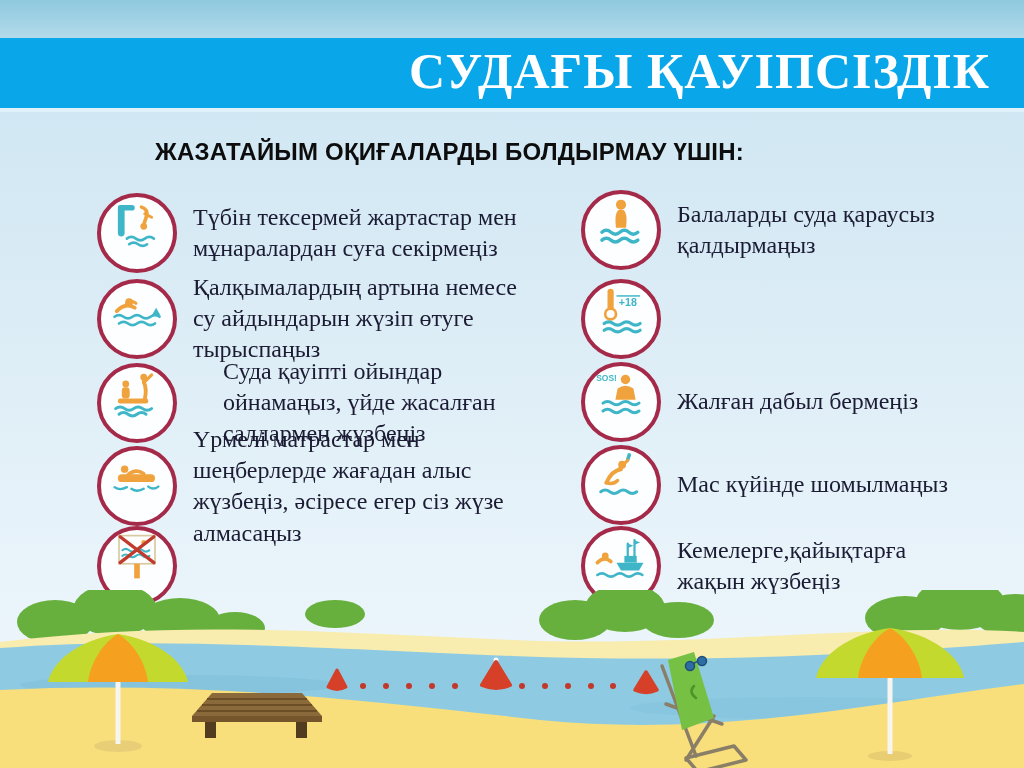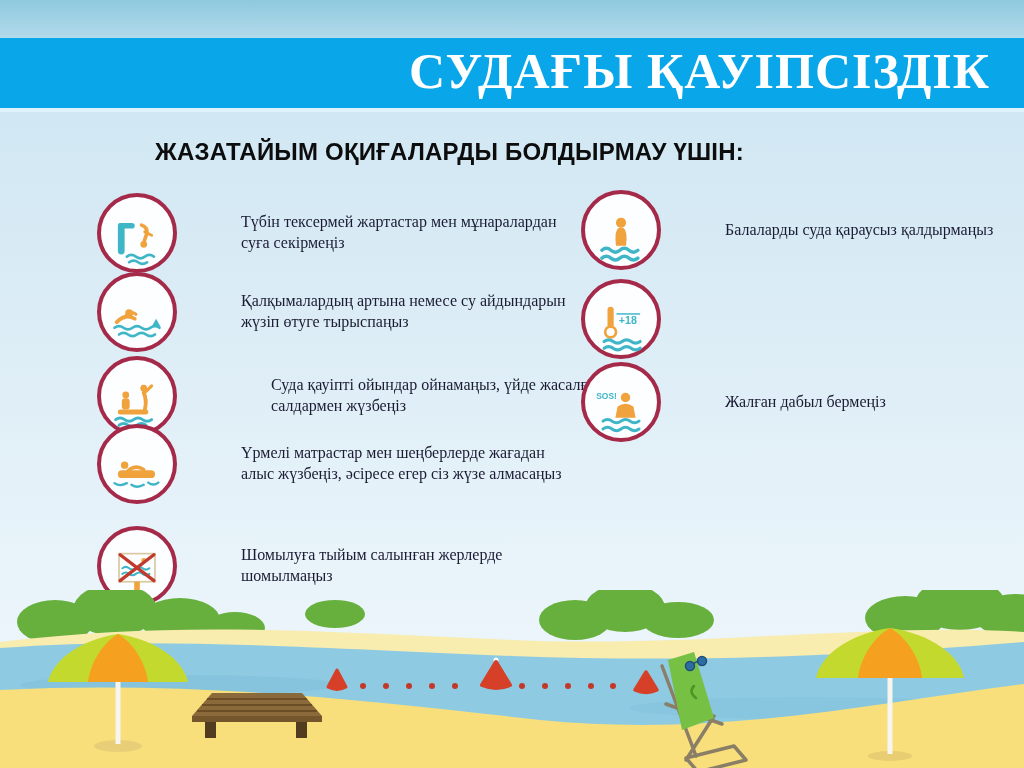--- a/index.html
+++ b/index.html
@@ -14,22 +14,22 @@
   #band{position:absolute;left:0;top:38px;width:1024px;height:70px;background:#09a7e9;
     border-bottom:4px solid #dff1f9;}
   #title{position:absolute;right:34px;top:38px;height:70px;line-height:66px;
     font-family:"Liberation Serif",serif;font-weight:bold;font-size:50px;color:#ffffff;
     letter-spacing:1px;white-space:nowrap;}
   #subtitle{position:absolute;left:155px;top:138px;font-family:"Liberation Sans",sans-serif;
     font-weight:bold;font-size:24px;color:#0d0d0d;letter-spacing:0.2px;}
   
   .item{position:absolute;display:flex;align-items:center;gap:16px;}
   .circle{flex:0 0 auto;width:80px;height:80px;box-sizing:border-box;border:4px solid #a52a4a;
-    border-radius:50%;background:#fcfeff;display:flex;align-items:flex-end;justify-content:center;}
-  .itext{font-family:"Liberation Serif",serif;font-size:16px;color:#1b1b33;line-height:1.3;margin-left:48px;}
+    border-radius:50%;background:#fcfeff;display:flex;align-items:flex-start;justify-content:center;}
+  .itext{font-family:"Liberation Serif",serif;font-size:24px;color:#1b1b33;line-height:1.3;}
   .w-l{width:332px;} .w-r{width:280px;}
   svg{display:block;}
   
   #scene{position:absolute;left:0;bottom:0;width:1024px;height:178px;}
 </style>
 </head>
 <body>
 
 <div id="slide">
 
@@ -101,21 +101,20 @@
     <div class="circle">
       <svg width="54" height="54" viewBox="0 0 48 48">
         <rect x="8" y="5" width="32" height="25" fill="#fefefe" stroke="#d8c9a0" stroke-width="1.5"></rect>
         <circle cx="30" cy="11" r="2.2" fill="#f0a23c"></circle>
         <path d="M11,18 q3,-2.5 6,0 t6,0 t6,0 t6,0" stroke="#3fb6c7" stroke-width="1.8" fill="none" stroke-linecap="round"></path>
         <path d="M11,23 q3,-2.5 6,0 t6,0 t6,0 t6,0" stroke="#3fb6c7" stroke-width="1.8" fill="none" stroke-linecap="round"></path>
         <path d="M9,6 L39,29 M39,6 L9,29" stroke="#c13a2e" stroke-width="3" stroke-linecap="round"></path>
         <rect x="21.5" y="30" width="5" height="13" fill="#f0a23c"></rect>
       </svg>
     </div>
-    <div class="itext w-l">Шомылуға тыйым салынған жерлерде шомылмаңыз</div>
   </div>
 
   <div class="item" style="left:581px;top:190px;gap:16px;">
     <div class="circle">
       <svg width="54" height="54" viewBox="0 0 48 48">
         <circle cx="24" cy="9.5" r="4.5" fill="#f0a23c"></circle>
         <path d="M19.5,30 q-1.5,-13 2,-15.5 q2.5,-1.5 5,0 q3.5,2.5 2,15.5 z" fill="#f0a23c"></path>
         <path d="M7,34 q4,-3.5 8,0 t8,0 t8,0 t8,0" stroke="#3fb6c7" stroke-width="3" fill="none" stroke-linecap="round"></path>
         <path d="M7,41 q4,-3.5 8,0 t8,0 t8,0 t8,0" stroke="#3fb6c7" stroke-width="3" fill="none" stroke-linecap="round"></path>
       </svg>
@@ -142,21 +141,48 @@
         <text x="2" y="13" font-family="Liberation Sans,sans-serif" font-size="7.5" font-weight="bold" fill="#3fb6c7">SOS!</text>
         <circle cx="28" cy="12" r="4.2" fill="#f0a23c"></circle>
         <path d="M19,30 l2,-10 q7,-5 14,0 l2,10 z" fill="#f0a23c"></path>
         <path d="M8,33 q4,-3 8,0 t8,0 t8,0 t8,0" stroke="#3fb6c7" stroke-width="2.7" fill="none" stroke-linecap="round"></path>
         <path d="M8,40 q4,-3 8,0 t8,0 t8,0 t8,0" stroke="#3fb6c7" stroke-width="2.7" fill="none" stroke-linecap="round"></path>
       </svg>
     </div>
     <div class="itext w-r">Жалған дабыл бермеңіз</div>
   </div>
 
-
+  <div class="item" style="left:581px;top:445px;">
+    <div class="circle">
+      <svg width="54" height="54" viewBox="0 0 48 48">
+        <rect x="29" y="3.5" width="3.2" height="8" rx="1.6" fill="#3fb6c7" transform="rotate(18 30.6 7.5)"></rect>
+        <circle cx="25" cy="14" r="3.5" fill="#f0a23c"></circle>
+        <path d="M22,18 l8,-8" stroke="#f0a23c" stroke-width="2.8" fill="none" stroke-linecap="round"></path>
+        <path d="M11,30 q5,-11 13,-12" stroke="#f0a23c" stroke-width="3.6" fill="none" stroke-linecap="round"></path>
+        <path d="M11,30 q6,2 10,-2" stroke="#f0a23c" stroke-width="3" fill="none" stroke-linecap="round"></path>
+        <path d="M6,38 q4,-3 8,0 t8,0 t8,0 t8,0" stroke="#3fb6c7" stroke-width="2.6" fill="none" stroke-linecap="round"></path>
+      </svg>
+    </div>
+    <div class="itext w-r">Мас күйінде шомылмаңыз</div>
+  </div>
+
+  <div class="item" style="left:581px;top:526px;">
+    <div class="circle">
+      <svg width="54" height="54" viewBox="0 0 48 48">
+        <circle cx="10" cy="23" r="3" fill="#f0a23c"></circle>
+        <path d="M3,29 q6,-6 12,-1" stroke="#f0a23c" stroke-width="3.2" fill="none" stroke-linecap="round"></path>
+        <path d="M20,29 h24 l-4,7 h-16 z" fill="#3fb6c7"></path>
+        <rect x="27" y="23" width="11" height="6" fill="#3fb6c7"></rect>
+        <path d="M30,23 V12 M36,23 V9" stroke="#3fb6c7" stroke-width="2" stroke-linecap="round"></path>
+        <path d="M30,12 l5,2 -5,2 z M36,9 l5,2 -5,2 z" fill="#3fb6c7"></path>
+        <path d="M3,40 q4,-3 8,0 t8,0 t8,0 t8,0 t8,0" stroke="#3fb6c7" stroke-width="2.3" fill="none" stroke-linecap="round"></path>
+      </svg>
+    </div>
+    <div class="itext w-r">Кемелерге,қайықтарға жақын жүзбеңіз</div>
+  </div>
 
   <svg id="scene" viewBox="0 0 1024 178">
 
     <g fill="#67b03e">
       <ellipse cx="55" cy="32" rx="38" ry="22"></ellipse>
         <ellipse cx="115" cy="20" rx="42" ry="26"></ellipse>
       <ellipse cx="180" cy="30" rx="40" ry="22"></ellipse>
         <ellipse cx="235" cy="38" rx="30" ry="16"></ellipse>
       <ellipse cx="335" cy="24" rx="30" ry="14"></ellipse>
       <ellipse cx="575" cy="30" rx="36" ry="20"></ellipse>

